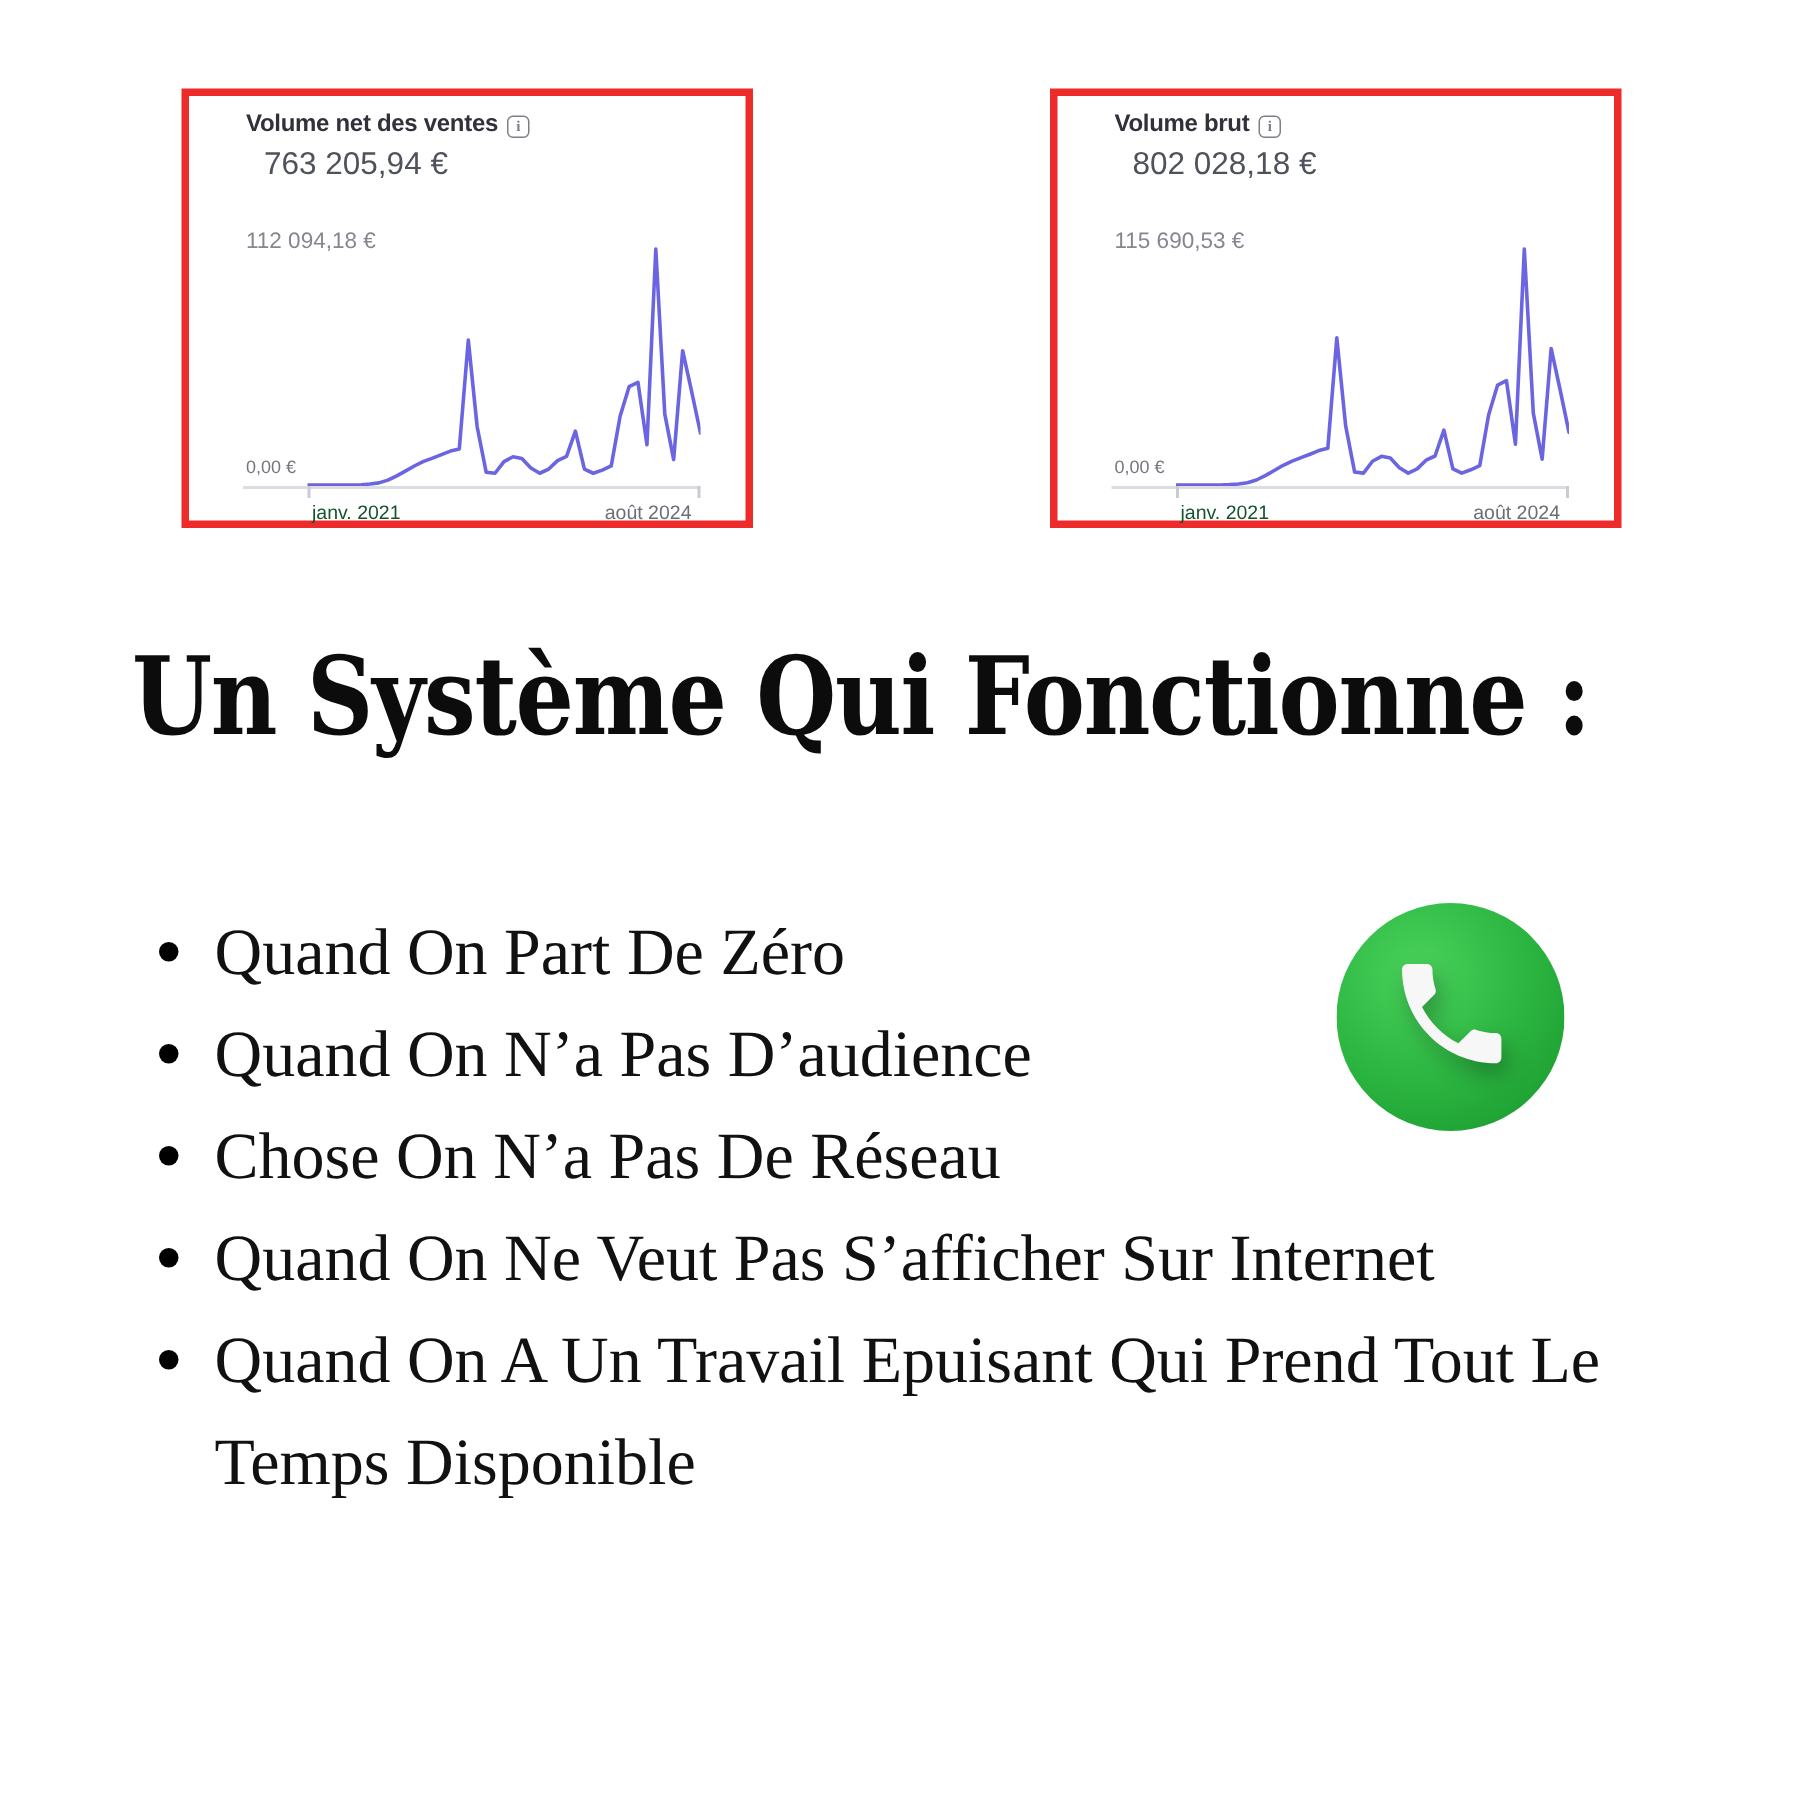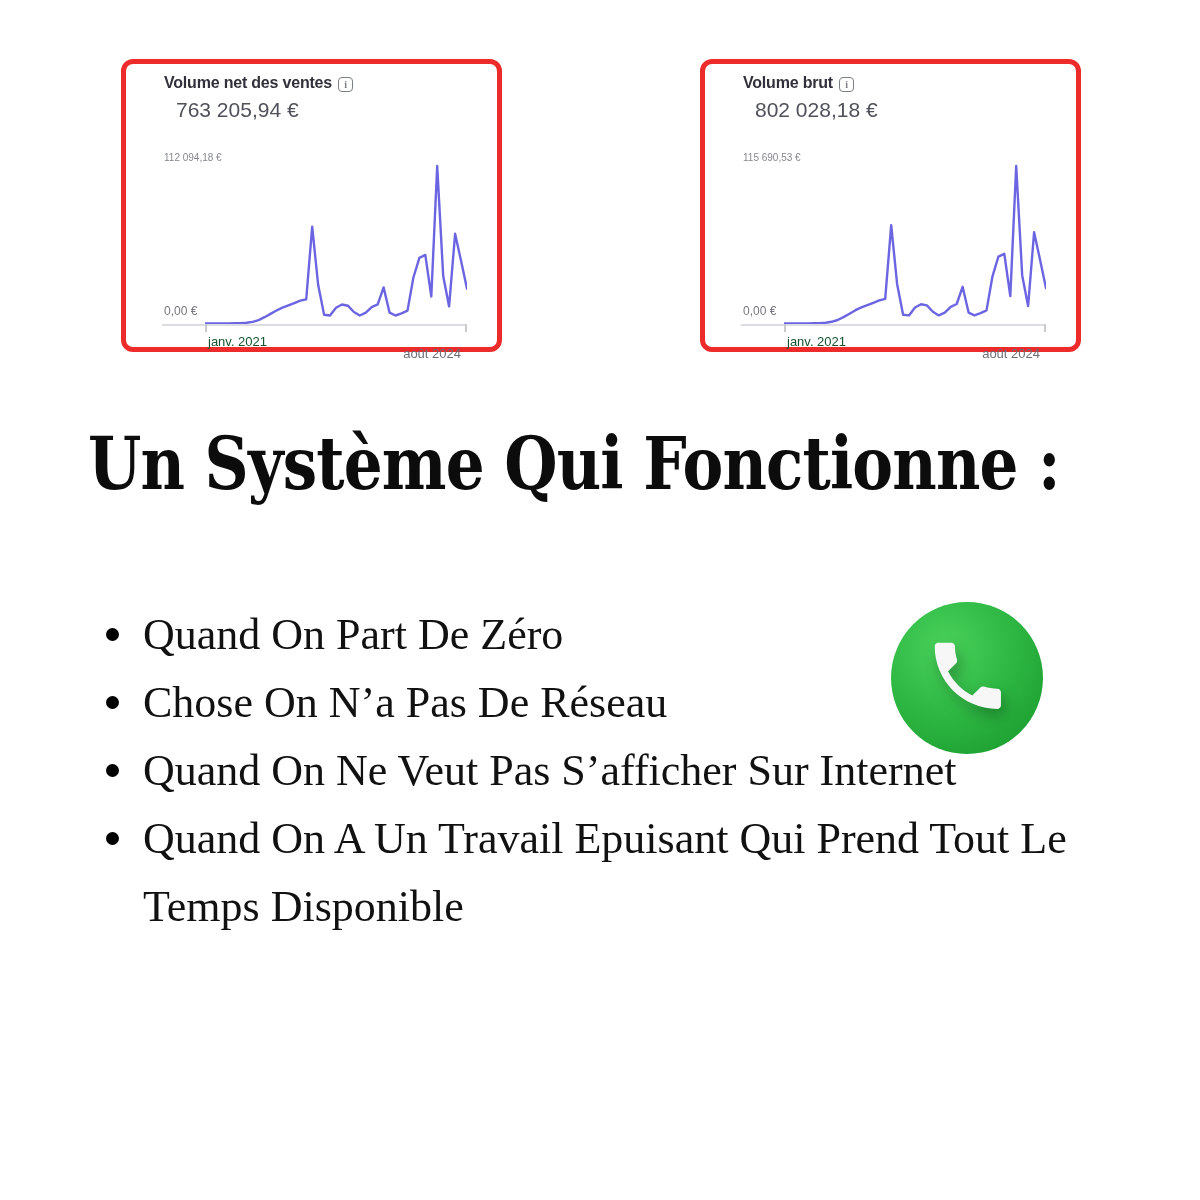--- a/index.html
+++ b/index.html
@@ -14,21 +14,21 @@
   }
 
   
   .card {
     position: absolute;
     top: 59px;
     width: 381px;
     height: 293px;
     background: #ffffff;
     border: 5px solid #ee2b2b;
-    border-radius: 12px;
+    border-radius: 0;
   }
   .card.net  { left: 121px; }
   .card.brut { left: 700px; }
 
   .card-title {
     position: absolute;
     left: 38px; top: 10px;
     font-size: 16px;
     font-weight: 700;
     color: #30313a;
@@ -53,21 +53,21 @@
     left: 38px; top: 34px;
     font-size: 21px;
     font-weight: 400;
     color: #4f525a;
     white-space: nowrap;
     margin-left: 12px;
   }
   .y-max-label {
     position: absolute;
     left: 38px; top: 88px;
-    font-size: 10px;
+    font-size: 15px;
     color: #84878f;
     white-space: nowrap;
   }
   .y-zero-label {
     position: absolute;
     left: 38px; top: 240px;
     font-size: 12px;
     color: #74777f;
     white-space: nowrap;
   }
@@ -97,21 +97,20 @@
     color: #14532d;
     white-space: nowrap;
     text-align: center;
   }
   .x-end-label {
     position: absolute;
     right: 36px; top: 270px;
     font-size: 13px;
     color: #6b6e76;
     white-space: nowrap;
-    margin-top: 12px;
   }
 
   
   .heading {
     position: absolute;
     left: 88px; top: 428px;
     font-family: "DejaVu Serif", serif;
     font-weight: 700;
     font-size: 72px;
     line-height: 72px;
@@ -190,20 +189,21 @@
     <div class="tick left"></div>
     <div class="tick right"></div>
     <div class="x-start-label">janv. 2021</div>
     <div class="x-end-label">août 2024</div>
   </div>
 
   <h1 class="heading">Un Système Qui Fonctionne :</h1>
 
   <ul class="bullets">
     <li>Quand On Part De Zéro</li>
+    <li>Quand On N’a Pas D’audience</li>
     <li>Chose On N’a Pas De Réseau</li>
     <li>Quand On Ne Veut Pas S’afficher Sur Internet</li>
     <li>Quand On A Un Travail Epuisant Qui Prend Tout Le Temps Disponible</li>
   </ul>
 
   <div class="phone-badge">
     <svg viewBox="0 0 100 100">
       <defs>
         <radialGradient id="phone-grad" cx="36%" cy="30%" r="80%">
           <stop offset="0%" stop-color="#49d15b"></stop>

